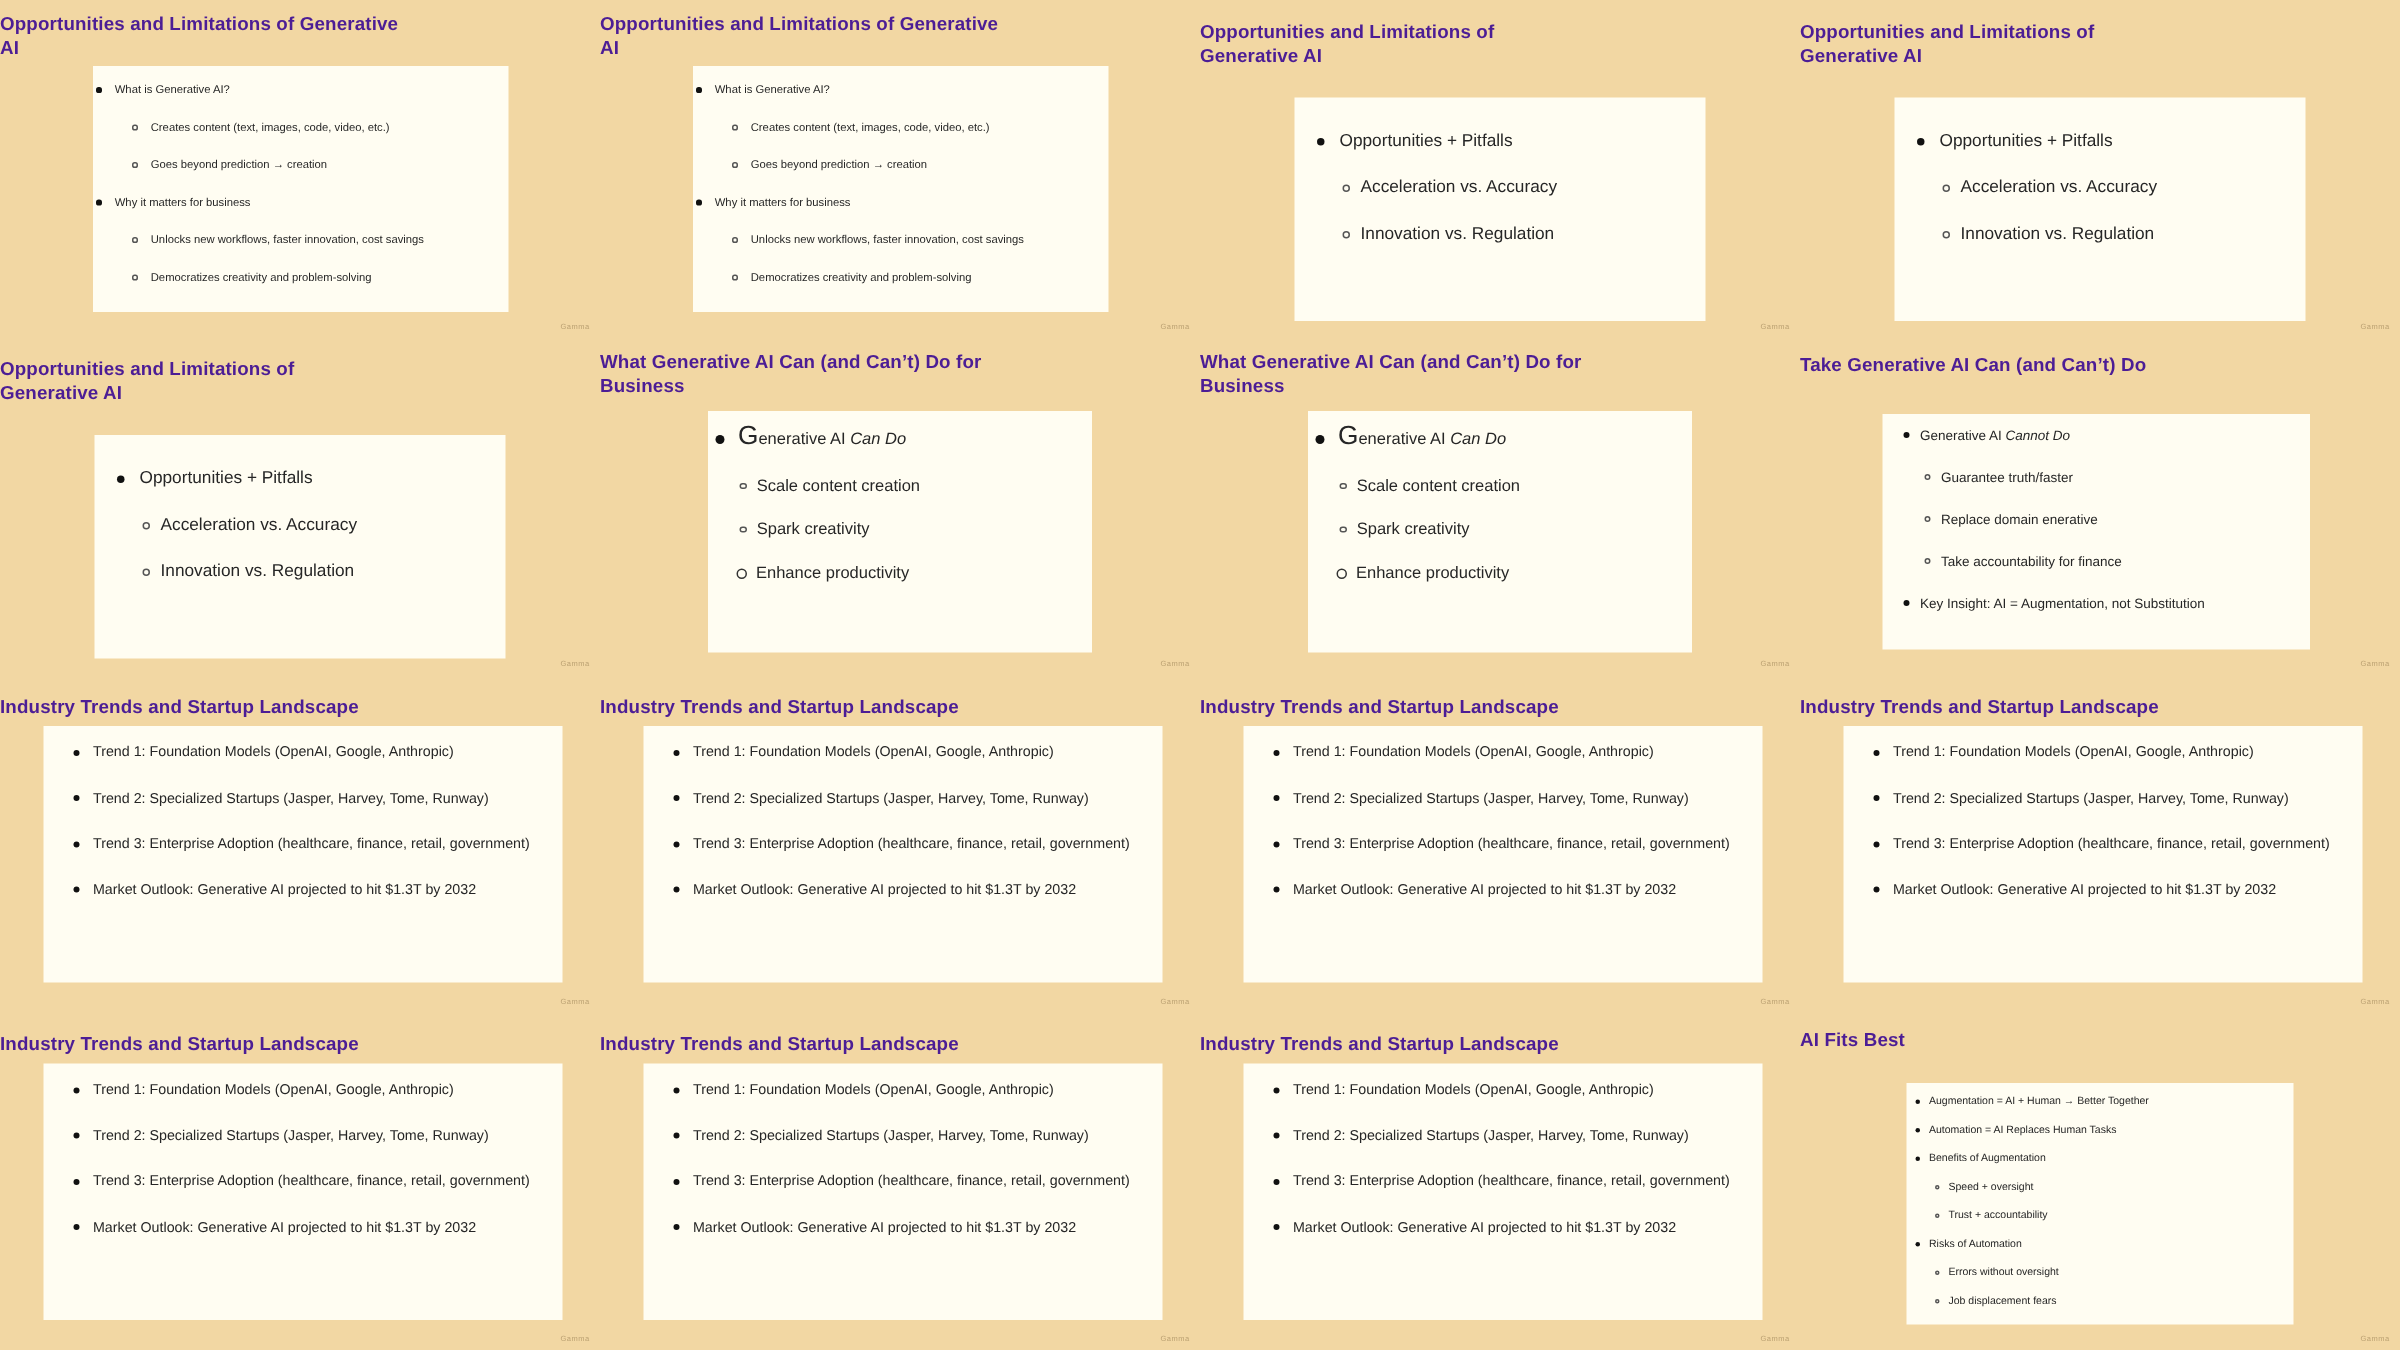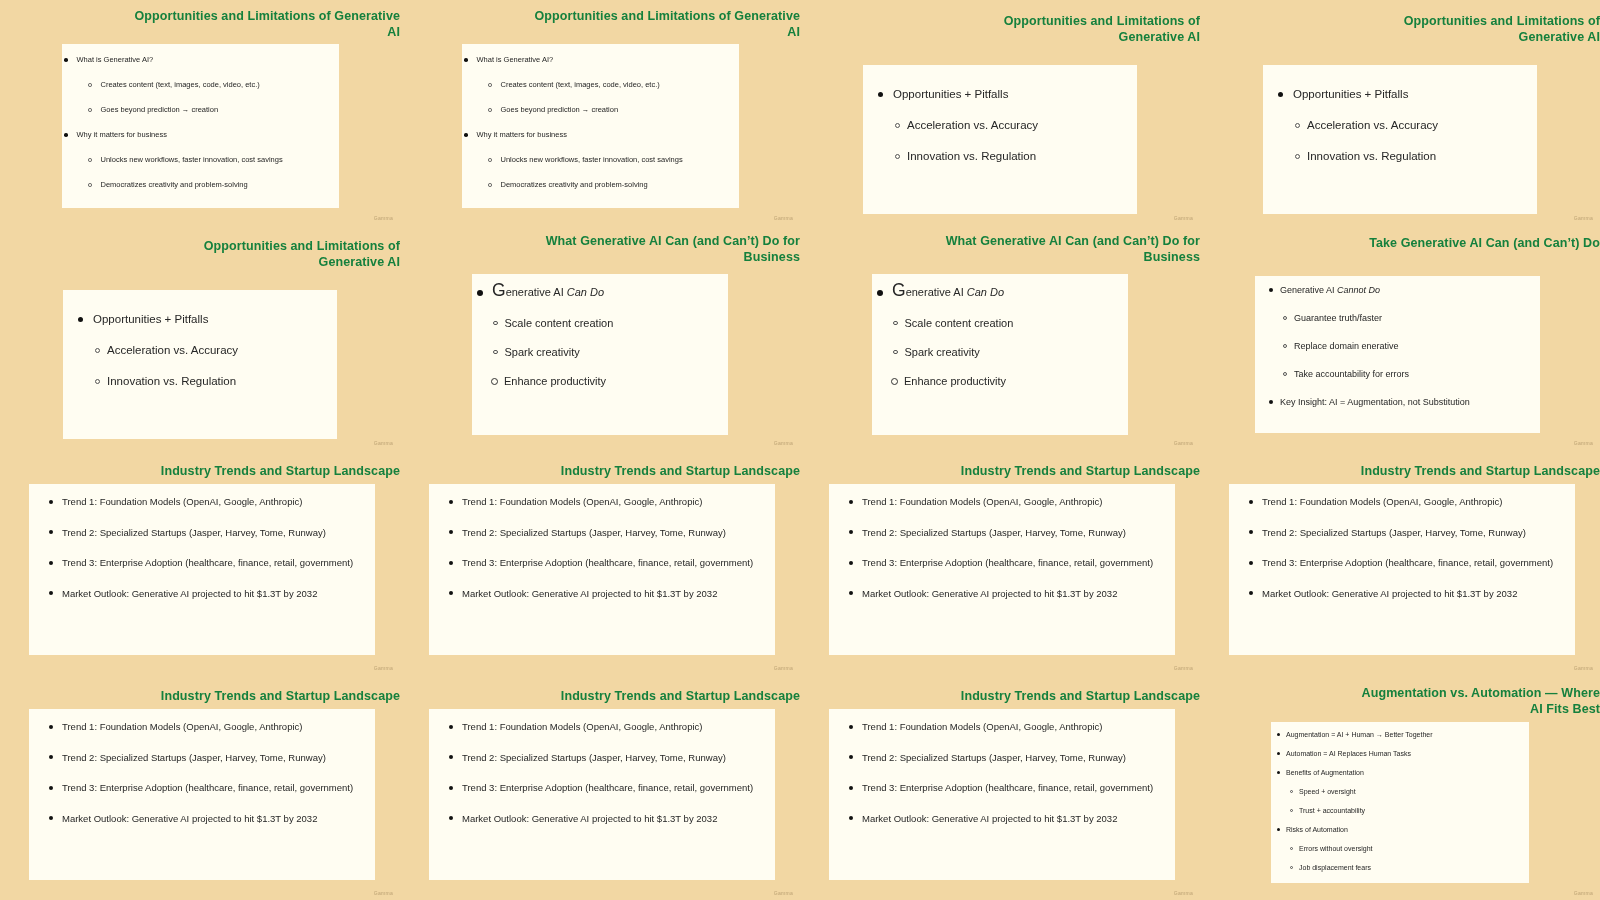--- a/index.html
+++ b/index.html
@@ -21,22 +21,22 @@
   }
   .tile {
     position: relative;
     width: 400px;
     height: 225px;
     overflow: hidden;
   }
   .title {
     margin: 0;
     font-weight: bold;
-    text-align: right;
-    color: #15803d;
+    text-align: left;
+    color: #4c1d95;
     font-size: 12.5px;
     line-height: 16px;
     letter-spacing: 0.1px;
   }
   .card {
     position: absolute;
     background: #fffdf2;
     box-sizing: border-box;
   }
   ul.bullets { list-style: none; margin: 0; padding: 0; }
@@ -329,21 +329,21 @@
           <li class="b l2">
               <span class="mk ring"></span>
               <span class="tx">Guarantee truth/faster</span>
             </li>
           <li class="b l2">
               <span class="mk ring"></span>
               <span class="tx">Replace domain enerative</span>
             </li>
           <li class="b l2">
               <span class="mk ring"></span>
-              <span class="tx">Take accountability for errors</span>
+              <span class="tx">Take accountability for finance</span>
             </li>
           <li class="b l1">
               <span class="mk dot"></span>
               <span class="tx">Key Insight: AI = Augmentation, not Substitution</span>
             </li>
         </ul>
       </div>
       <div class="watermark">Gamma</div>
     </section>
 
@@ -531,21 +531,20 @@
               <span class="mk dot"></span>
               <span class="tx">Market Outlook: Generative AI projected to hit $1.3T by 2032</span>
             </li>
         </ul>
       </div>
       <div class="watermark">Gamma</div>
     </section>
 
     <section class="tile s-f">
       <h2 class="title">
-        <div>Augmentation vs. Automation — Where</div>
         <div>AI Fits Best</div>
       </h2>
       <div class="card">
         <ul class="bullets">
           <li class="b l1">
               <span class="mk dot"></span>
               <span class="tx">Augmentation = AI + Human → Better Together</span>
             </li>
           <li class="b l1">
               <span class="mk dot"></span>

